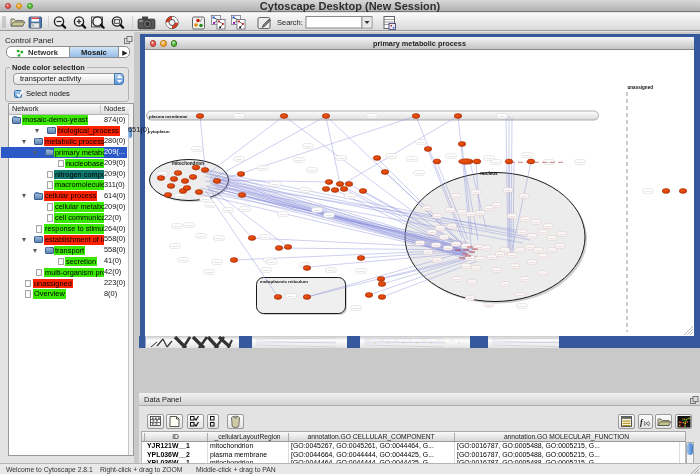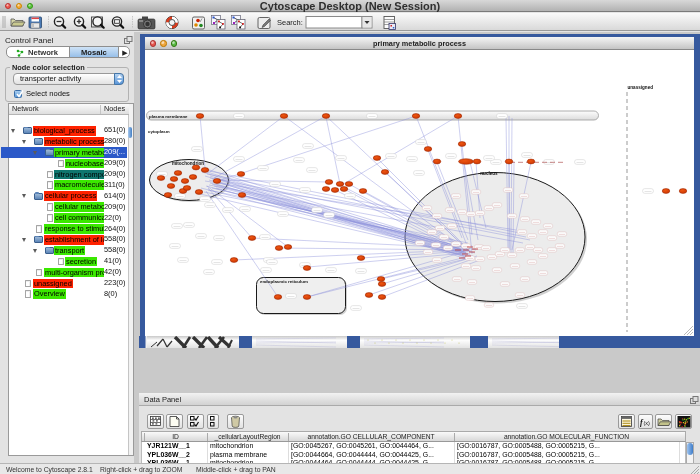--- a/index.html
+++ b/index.html
@@ -624,21 +624,26 @@
       </svg>
       <div class="abs" style="left:26px;top:57px;font-size:7.6px;color:#111;">Select nodes</div>
       <div class="abs" style="left:8px;top:71px;width:125.5px;height:353px;background:#fff;border:1px solid #9a9a9a;"></div>
       <div class="abs" style="left:127.5px;top:72px;width:5px;height:351px;background:#f2f2f2;border-left:1px solid #c5c5c5;"></div>
       <div class="abs" style="left:128.2px;top:95px;width:4.2px;height:11px;background:linear-gradient(90deg,#a6c8ee,#447fc4);border-radius:2px;"></div>
       <div class="abs" style="left:9px;top:72px;width:119.5px;height:10.5px;background:linear-gradient(#fbfbfb,#dedede);border-bottom:1px solid #b5b5b5;">
         <div class="abs" style="left:3px;top:0;font-size:7.3px;color:#222;line-height:10.5px;">Network</div>
         <div class="abs" style="left:95px;top:0;font-size:7.3px;color:#222;line-height:10.5px;">Nodes</div>
         <div class="abs" style="left:91px;top:1px;width:1px;height:8.5px;background:#c5c5c5;"></div>
       </div>
-      <div class="abs treerow" style="top:93.4px;">
+      <div class="abs treerow" style="top:82.5px;">
+        <div class="fold" style="left:11px;"></div>
+        <div class="lbl" style="left:21px;background:#3be800;color:#000;max-width:82px;overflow:hidden;">mosaic-demo-yeast</div>
+        <div class="cnt" style="color:#111;">874(0)</div>
+      </div>
+      <div class="abs treerow" style="top:93.4px;margin-left:24px;">
         <div class="arr" style="left:10px;"></div>
         <div class="fold" style="left:22px;"></div>
         <div class="lbl" style="left:32px;background:#ff2200;color:#000;max-width:71px;overflow:hidden;">biological_process</div>
         <div class="cnt" style="color:#111;">651(0)</div>
       </div>
       <div class="abs treerow" style="top:104.3px;">
         <div class="arr" style="left:21px;"></div>
         <div class="fold" style="left:33px;"></div>
         <div class="lbl" style="left:43px;background:#ff2200;color:#000;max-width:60px;overflow:hidden;">metabolic process</div>
         <div class="cnt" style="color:#111;">280(0)</div>

